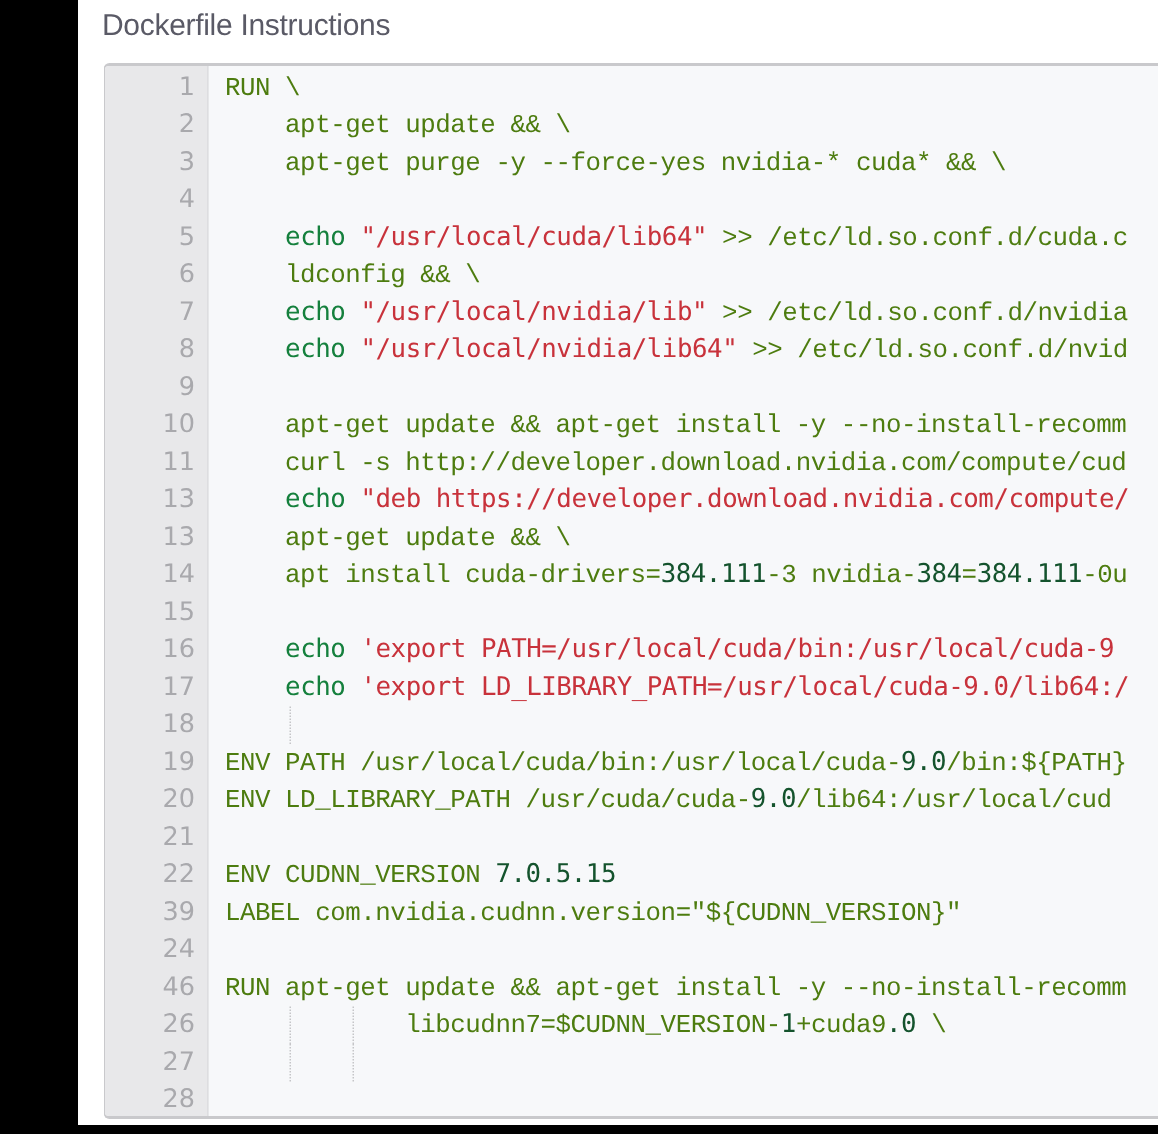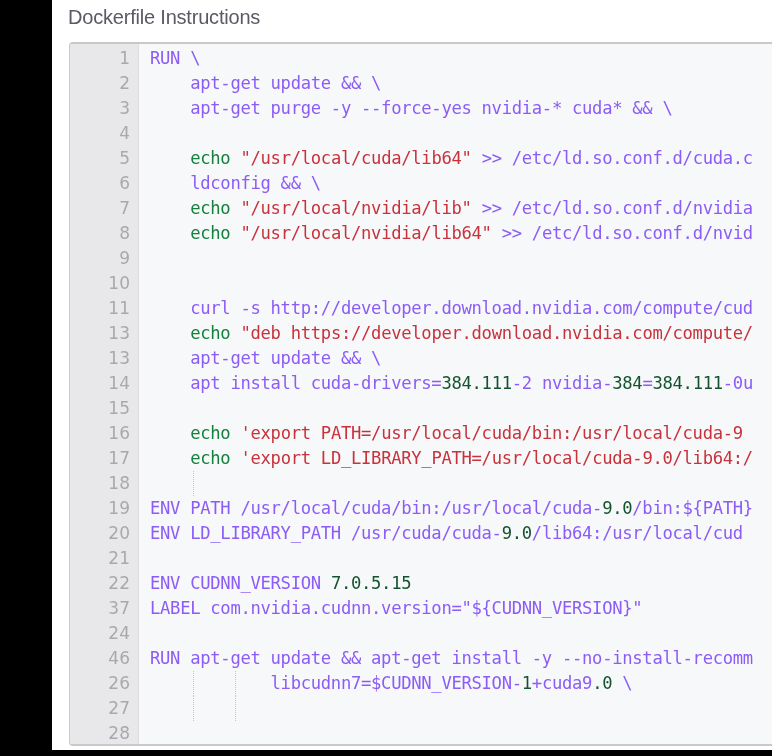--- a/index.html
+++ b/index.html
@@ -35,21 +35,21 @@
     .lines { position: absolute; left: 0; top: 2px; width: 100%; }
     .line {
       height: 25px; line-height: 25px; white-space: pre; position: relative;
       font-family: "DejaVu Sans Mono", monospace; font-size: 17.2px;
     }
     .ln {
       position: absolute; left: 0; width: 60px; text-align: right;
       color: #a9a9ad; font-family: "DejaVu Sans", sans-serif; font-size: 17px;
     }
     .code { position: absolute; left: 80px; color: #1a1a1a; letter-spacing: -0.3px; }
-    .kw { color: #8b5cf6; }
+    .kw { color: #4d7c0f; font-family: Liberation Mono, monospace; }
     .cmd { color: #15803d; }
     .str { color: #c8323b; }
     .num { color: #14532d; }
     .guide {
       position: absolute; top: 0; height: 25px; width: 0;
       border-left: 1px dotted #c5c5c8;
     }
   </style>
 </head>
 <body>
@@ -61,34 +61,34 @@
     <div class="lines" id="lines">
         <div class="line"><span class="ln">1</span><span class="code"><span class="kw">RUN \</span></span></div>
         <div class="line"><span class="ln">2</span><span class="code"><span class="kw">    apt-get update &amp;&amp; \</span></span></div>
         <div class="line"><span class="ln">3</span><span class="code"><span class="kw">    apt-get purge -y --force-yes nvidia-* cuda* &amp;&amp; \</span></span></div>
         <div class="line"><span class="ln">4</span><span class="code"></span></div>
         <div class="line"><span class="ln">5</span><span class="code"><span class="kw">    </span><span class="cmd">echo</span><span class="kw"> </span><span class="str">"/usr/local/cuda/lib64"</span><span class="kw"> &gt;&gt; /etc/ld.so.conf.d/cuda.c</span></span></div>
         <div class="line"><span class="ln">6</span><span class="code"><span class="kw">    ldconfig &amp;&amp; \</span></span></div>
         <div class="line"><span class="ln">7</span><span class="code"><span class="kw">    </span><span class="cmd">echo</span><span class="kw"> </span><span class="str">"/usr/local/nvidia/lib"</span><span class="kw"> &gt;&gt; /etc/ld.so.conf.d/nvidia</span></span></div>
         <div class="line"><span class="ln">8</span><span class="code"><span class="kw">    </span><span class="cmd">echo</span><span class="kw"> </span><span class="str">"/usr/local/nvidia/lib64"</span><span class="kw"> &gt;&gt; /etc/ld.so.conf.d/nvid</span></span></div>
         <div class="line"><span class="ln">9</span><span class="code"></span></div>
-        <div class="line"><span class="ln">10</span></div>
+        <div class="line"><span class="ln">10</span><span class="code"><span class="kw">    apt-get update &amp;&amp; apt-get install -y --no-install-recomm</span></span></div>
         <div class="line"><span class="ln">11</span><span class="code"><span class="kw">    curl -s http://developer.download.nvidia.com/compute/cud</span></span></div>
         <div class="line"><span class="ln">13</span><span class="code"><span class="kw">    </span><span class="cmd">echo</span><span class="kw"> </span><span class="str">"deb https://developer.download.nvidia.com/compute/</span></span></div>
         <div class="line"><span class="ln">13</span><span class="code"><span class="kw">    apt-get update &amp;&amp; \</span></span></div>
-        <div class="line"><span class="ln">14</span><span class="code"><span class="kw">    apt install cuda-drivers=</span><span class="num">384.111</span><span class="kw">-2 nvidia-</span><span class="num">384</span><span class="kw">=</span><span class="num">384.111</span><span class="kw">-0u</span></span></div>
+        <div class="line"><span class="ln">14</span><span class="code"><span class="kw">    apt install cuda-drivers=</span><span class="num">384.111</span><span class="kw">-3 nvidia-</span><span class="num">384</span><span class="kw">=</span><span class="num">384.111</span><span class="kw">-0u</span></span></div>
         <div class="line"><span class="ln">15</span><span class="code"></span></div>
         <div class="line"><span class="ln">16</span><span class="code"><span class="kw">    </span><span class="cmd">echo</span><span class="kw"> </span><span class="str">'export PATH=/usr/local/cuda/bin:/usr/local/cuda-9</span></span></div>
         <div class="line"><span class="ln">17</span><span class="code"><span class="kw">    </span><span class="cmd">echo</span><span class="kw"> </span><span class="str">'export LD_LIBRARY_PATH=/usr/local/cuda-9.0/lib64:/</span></span></div>
         <div class="line"><span class="ln">18</span><span class="guide" style="left: 123.4px;"></span><span class="code"></span></div>
         <div class="line"><span class="ln">19</span><span class="code"><span class="kw">ENV PATH /usr/local/cuda/bin:/usr/local/cuda-</span><span class="num">9.0</span><span class="kw">/bin:${PATH}</span></span></div>
         <div class="line"><span class="ln">20</span><span class="code"><span class="kw">ENV LD_LIBRARY_PATH /usr/cuda/cuda-</span><span class="num">9.0</span><span class="kw">/lib64:/usr/local/cud</span></span></div>
         <div class="line"><span class="ln">21</span><span class="code"></span></div>
         <div class="line"><span class="ln">22</span><span class="code"><span class="kw">ENV CUDNN_VERSION </span><span class="num">7.0.5.15</span></span></div>
-        <div class="line"><span class="ln">37</span><span class="code"><span class="kw">LABEL com.nvidia.cudnn.version="${CUDNN_VERSION}"</span></span></div>
+        <div class="line"><span class="ln">39</span><span class="code"><span class="kw">LABEL com.nvidia.cudnn.version="${CUDNN_VERSION}"</span></span></div>
         <div class="line"><span class="ln">24</span><span class="code"></span></div>
         <div class="line"><span class="ln">46</span><span class="code"><span class="kw">RUN apt-get update &amp;&amp; apt-get install -y --no-install-recomm</span></span></div>
         <div class="line"><span class="ln">26</span><span class="guide" style="left: 123.4px;"></span><span class="guide" style="left: 164.8px;"></span><span class="code"><span class="kw">            libcudnn7=$CUDNN_VERSION-</span><span class="num">1</span><span class="kw">+cuda9</span><span class="num">.0</span><span class="kw"> \</span></span></div>
         <div class="line"><span class="ln">27</span><span class="guide" style="left: 123.4px;"></span><span class="guide" style="left: 164.8px;"></span></div>
         <div class="line"><span class="ln">28</span></div>
       </div>
   </div>
 </div>
 
 </body></html>

